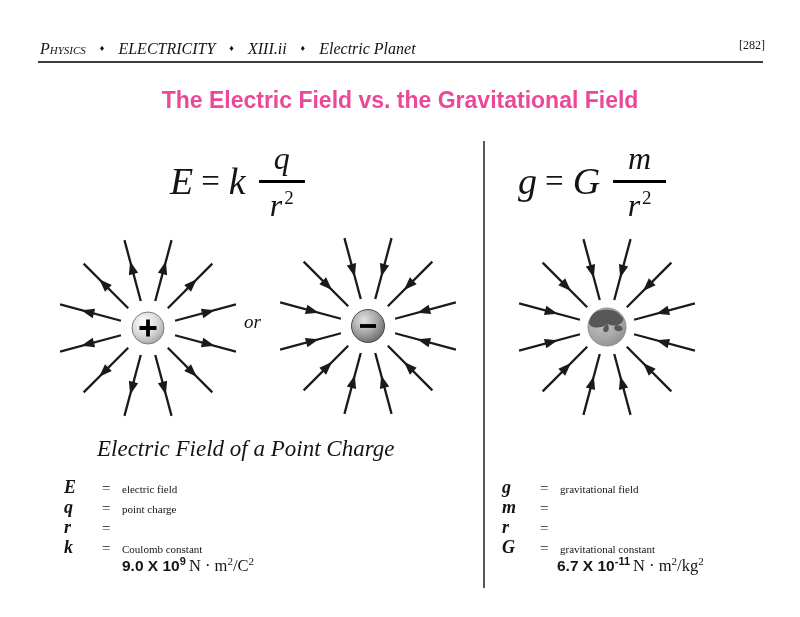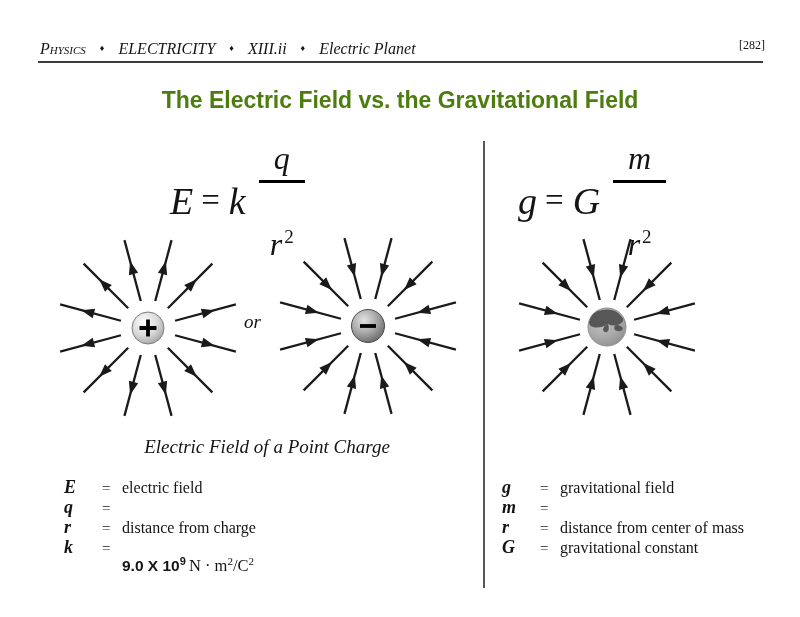--- a/index.html
+++ b/index.html
@@ -9,55 +9,55 @@
   
   .hdr-row{position:absolute;left:40px;top:39px;display:flex;align-items:center;height:20px;}
   .crumb{font-style:italic;font-size:16px;color:var(--ink,#141414);white-space:nowrap;}
   .crumb.sc{font-variant:small-caps;}
   .diamond{font-size:9px;margin:0 14px;line-height:1;transform:translateY(-1px);color:var(--ink,#141414);}
   .pagenum{position:absolute;left:739px;top:38px;font-size:12px;}
   .hrule{position:absolute;left:38px;top:61px;width:725px;height:2px;background:var(--rule,#3c3c3c);}
 
   
   .title{position:absolute;left:0;top:87px;width:800px;text-align:center;
-         font-family:"Liberation Sans",sans-serif;font-weight:bold;font-size:23px;color:#4d7c0f;}
+         font-family:"Liberation Sans",sans-serif;font-weight:bold;font-size:23px;color:#ec4899;}
 
   
   .formula{position:absolute;display:flex;align-items:center;}
   .fvar{font-style:italic;font-size:38px;line-height:1;}
   .feq{font-size:33px;margin:0 9px 0 8px;line-height:1;}
   .fcoef{margin-right:13px;}
   .frac{display:flex;flex-direction:column;align-items:center;}
   .fnum{font-style:italic;font-size:32px;line-height:1;padding:0 15px 6px 15px;}
   .fbar{align-self:stretch;height:0;border-top:3px solid #000;}
-  .fden{font-size:32px;line-height:1;padding-top:5px;margin-top:39px;}
+  .fden{font-size:32px;line-height:1;padding-top:5px;}
   .fdvar{font-style:italic;}
   .fexp{font-size:19px;margin-left:2px;}
 
   
   .diagram{position:absolute;width:190px;height:190px;}
   .or-label{position:absolute;left:244px;top:311px;width:40px;
             font-style:italic;font-size:19px;}
 
   
   .vdivider{position:absolute;left:483px;top:141px;width:2px;height:447px;background:var(--divider,#575757);}
 
   
-  .caption{position:absolute;top:436px;font-style:italic;font-size:19px;text-align:center;}
+  .caption{position:absolute;top:436px;font-style:italic;font-size:23px;text-align:left;}
   .caption.cap-left{left:97px;width:340px;}
   .caption.cap-right{left:455px;width:320px;}
 
   
   .defs{position:absolute;top:477px;display:flex;flex-direction:column;}
   .defs.defs-left{left:64px;}
   .defs.defs-right{left:502px;}
   .defrow{display:grid;grid-template-columns:38px 20px auto;height:20px;align-items:baseline;}
   .dsym{font-weight:bold;font-style:italic;font-size:18px;}
   .deq{font-size:15px;}
-  .ddesc{font-size:16px;white-space:nowrap;}
+  .ddesc{font-size:11px;white-space:nowrap;}
 
   
   .constline{position:absolute;top:555px;white-space:nowrap;text-align:center;}
   .constline.cl-left{left:122px;}
   .constline.cl-right{left:557px;}
   .cmant{font-family:"Liberation Sans",sans-serif;font-weight:bold;font-size:15.5px;}
   .cexp{font-family:"Liberation Sans",sans-serif;font-weight:bold;font-size:11px;margin-right:3px;}
   .cunit{font-size:16.5px;}
   .usup{font-size:11px;}
 </style>
@@ -222,50 +222,53 @@
 
   <div class="defs defs-left">
     <div class="defrow">
       <span class="dsym">E</span>
       <span class="deq">=</span>
       <span class="ddesc">electric field</span>
     </div>
     <div class="defrow">
       <span class="dsym">q</span>
       <span class="deq">=</span>
+      <span class="ddesc">point charge</span>
     </div>
     <div class="defrow">
       <span class="dsym">r</span>
       <span class="deq">=</span>
-      <span class="ddesc">distance from charge</span>
     </div>
     <div class="defrow">
       <span class="dsym">k</span>
       <span class="deq">=</span>
+      <span class="ddesc">Coulomb constant</span>
     </div>
   </div>
   <div class="constline cl-left">
     <span class="cmant">9.0 X 10</span><sup class="cexp">9</sup><span class="cunit">N · m</span><sup class="usup">2</sup><span class="cunit">/C</span><sup class="usup">2</sup>
   </div>
 
   <div class="defs defs-right">
     <div class="defrow">
       <span class="dsym">g</span>
       <span class="deq">=</span>
       <span class="ddesc">gravitational field</span>
     </div>
     <div class="defrow">
       <span class="dsym">m</span>
       <span class="deq">=</span>
     </div>
     <div class="defrow">
       <span class="dsym">r</span>
       <span class="deq">=</span>
-      <span class="ddesc">distance from center of mass</span>
     </div>
     <div class="defrow">
       <span class="dsym">G</span>
       <span class="deq">=</span>
       <span class="ddesc">gravitational constant</span>
     </div>
   </div>
+  <div class="constline cl-right">
+    <span class="cmant">6.7 X 10</span><sup class="cexp">-11</sup><span class="cunit">N · m</span><sup class="usup">2</sup><span class="cunit">/kg</span><sup class="usup">2</sup>
+  </div>
 
 </div>
 
 </body></html>

